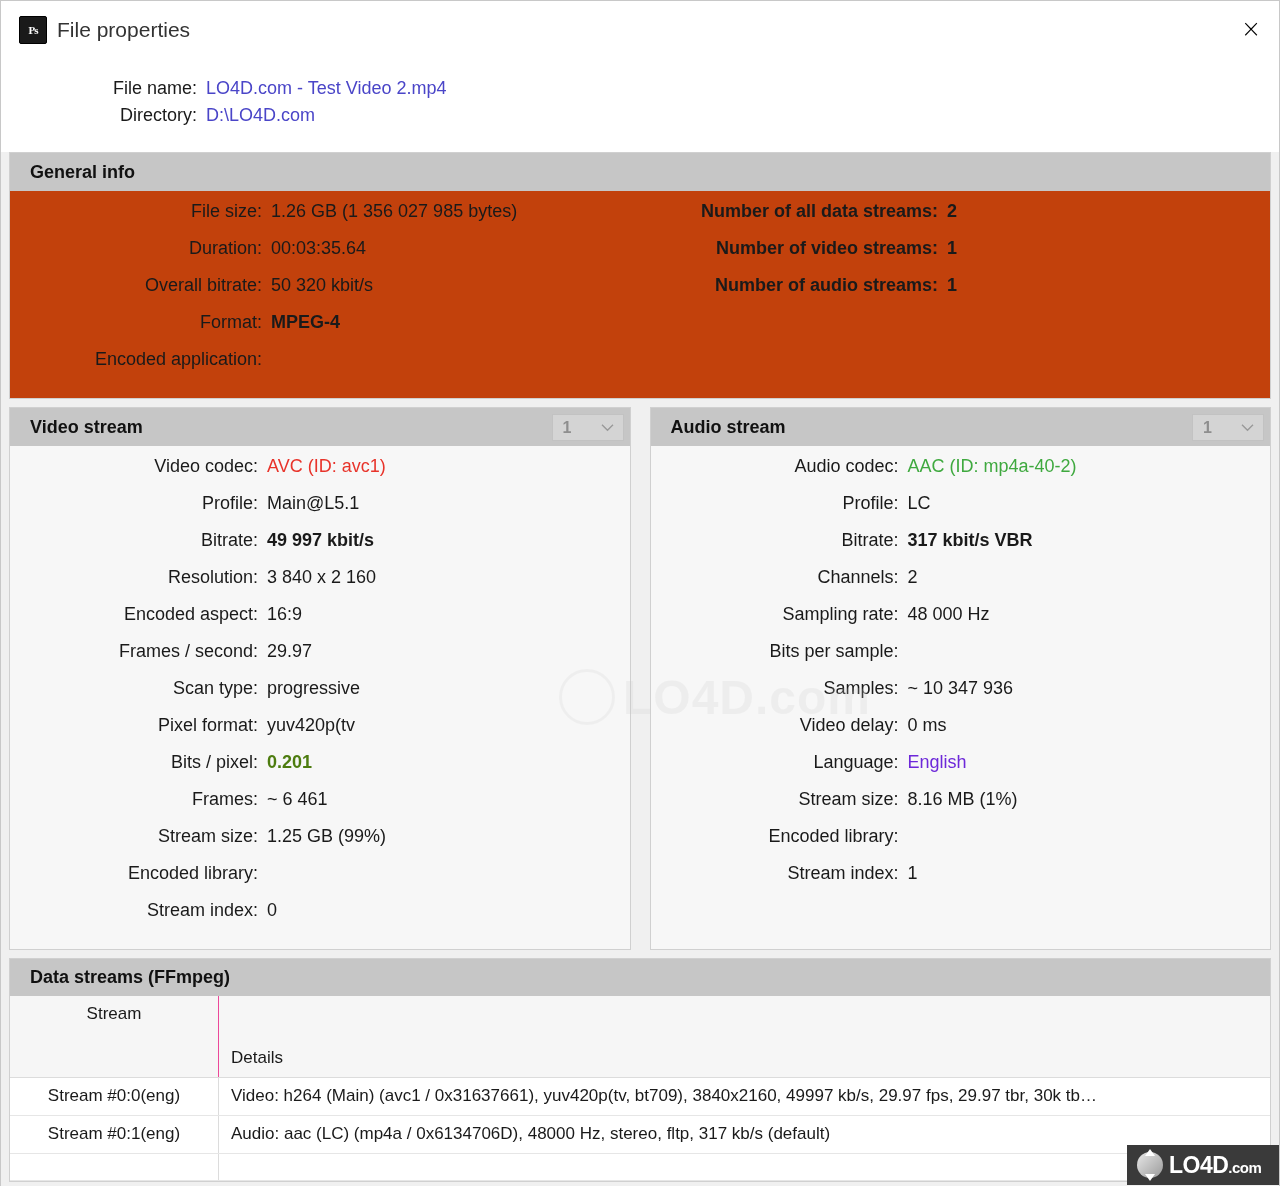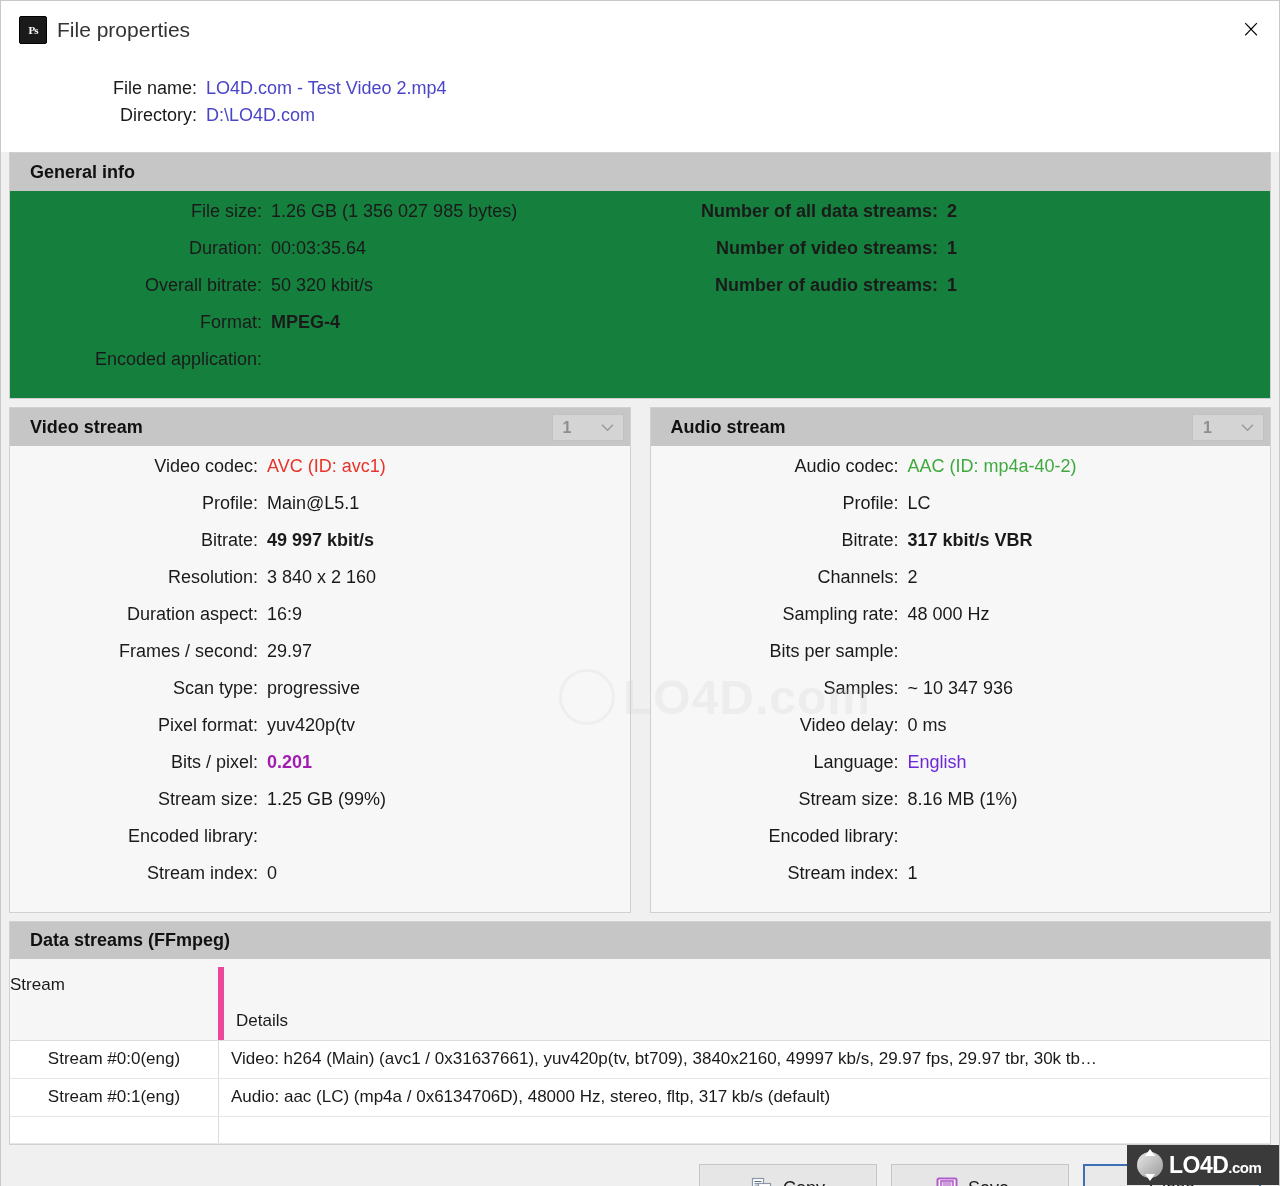--- a/index.html
+++ b/index.html
@@ -54,21 +54,21 @@
     background:#ffffff;
     padding:14px 0 20px 0;
     flex:0 0 auto;
   }
   .hdr-row{display:flex;align-items:baseline;margin:6px 0;}
   .hdr-label{width:196px;text-align:right;color:#1a1a1a;font-size:18px;}
   .hdr-val{margin-left:9px;color:#4a45c8;font-size:18px;}
   
   .panel{
     border:1px solid #d0d0d0;
-    background:#15803d;
+    background:#c2410c;
     box-sizing:border-box;
     margin:0 8px;
     position:relative;
   }
   .panel-hdr{
     background:#c6c6c6;
     height:38px;
     display:flex;align-items:center;
     font-weight:bold;font-size:18px;
     padding-left:20px;
@@ -89,21 +89,21 @@
     position:absolute;right:9px;top:50%;transform:translateY(-55%);
     color:#9a9a9a;font-size:13px;
   }
   .panel-body{padding:10px 0 12px 0;}
   .row{display:flex;align-items:baseline;height:37px;}
   .lbl{text-align:right;color:#1a1a1a;font-size:18px;}
   .val{margin-left:9px;font-size:18px;color:#1a1a1a;}
   .val.bold{font-weight:bold;}
   .val.red{color:#e8332a;}
   .val.green{color:#3fa93f;}
-  .val.purple{color:#a21caf;font-weight:bold;}
+  .val.purple{color:#4d7c0f;font-weight:bold;}
   .val.blue{color:#6d28d9;}
   
   .gi-wrap{display:flex;}
   .gi-col-left{width:640px;}
   .gi-col-right{flex:1;font-weight:bold;}
   .gi-col-left .lbl{width:252px;}
   .gi-col-right .lbl{width:288px;}
   
   .streams{display:flex;gap:19px;margin:8px 8px 0 8px;}
   .stream-panel{
@@ -115,21 +115,21 @@
   }
   .stream-panel .lbl{width:248px;}
   
   .ds{margin:8px 8px 0 8px;}
   .tbl{
     border:1px solid #d0d0d0;border-top:none;
     background:#fff;box-sizing:border-box;
   }
   .tbl-head{display:flex;background:#f6f6f6;border-bottom:1px solid #dcdcdc;}
   .th{padding:8px 0 9px 0;font-size:17px;color:#1a1a1a;}
-  .th.c1{width:208px;border-right:6px solid #ec4899;margin-top:8px;}
+  .th.c1{width:208px;text-align:center;border-right:1px solid #ec4899;}
   .th.c2{flex:1;padding-left:12px;margin-top:44px;}
   .tr{display:flex;border-bottom:1px solid #e6e6e6;background:#fff;}
   .td{padding:8px 0 9px 0;font-size:17px;color:#1a1a1a;white-space:nowrap;overflow:hidden;}
   .td.c1{width:208px;text-align:center;border-right:1px solid #dcdcdc;}
   .td.c2{flex:1;padding-left:12px;text-overflow:ellipsis;}
   .tr.empty .td{height:18px;padding:4px 0;}
   
   .footer{
     flex:1;
     display:flex;align-items:flex-start;justify-content:flex-end;
@@ -296,38 +296,42 @@
         </div>
         <div class="row">
           <div class="lbl">Bitrate:</div>
           <div class="val bold">49 997 kbit/s</div>
         </div>
         <div class="row">
           <div class="lbl">Resolution:</div>
           <div class="val">3 840 x 2 160</div>
         </div>
         <div class="row">
-          <div class="lbl">Duration aspect:</div>
+          <div class="lbl">Encoded aspect:</div>
           <div class="val">16:9</div>
         </div>
         <div class="row">
           <div class="lbl">Frames / second:</div>
           <div class="val">29.97</div>
         </div>
         <div class="row">
           <div class="lbl">Scan type:</div>
           <div class="val">progressive</div>
         </div>
         <div class="row">
           <div class="lbl">Pixel format:</div>
           <div class="val">yuv420p(tv</div>
         </div>
         <div class="row">
           <div class="lbl">Bits / pixel:</div>
           <div class="val purple">0.201</div>
+        </div>
+        <div class="row">
+          <div class="lbl">Frames:</div>
+          <div class="val">~ 6 461</div>
         </div>
         <div class="row">
           <div class="lbl">Stream size:</div>
           <div class="val">1.25 GB (99%)</div>
         </div>
         <div class="row">
           <div class="lbl">Encoded library:</div>
           <div class="val"></div>
         </div>
         <div class="row">

